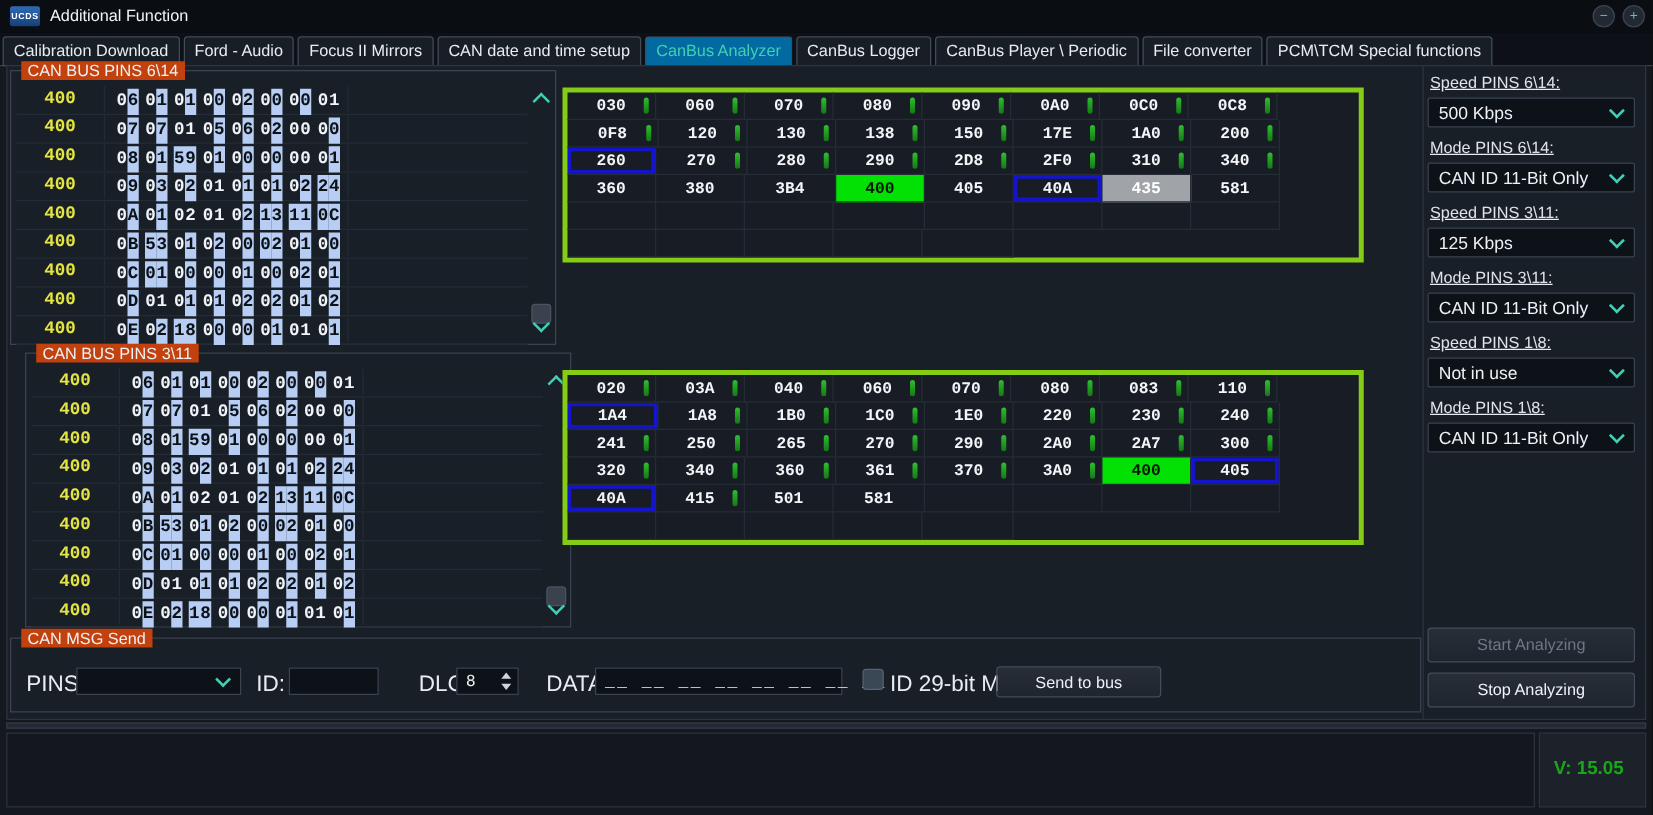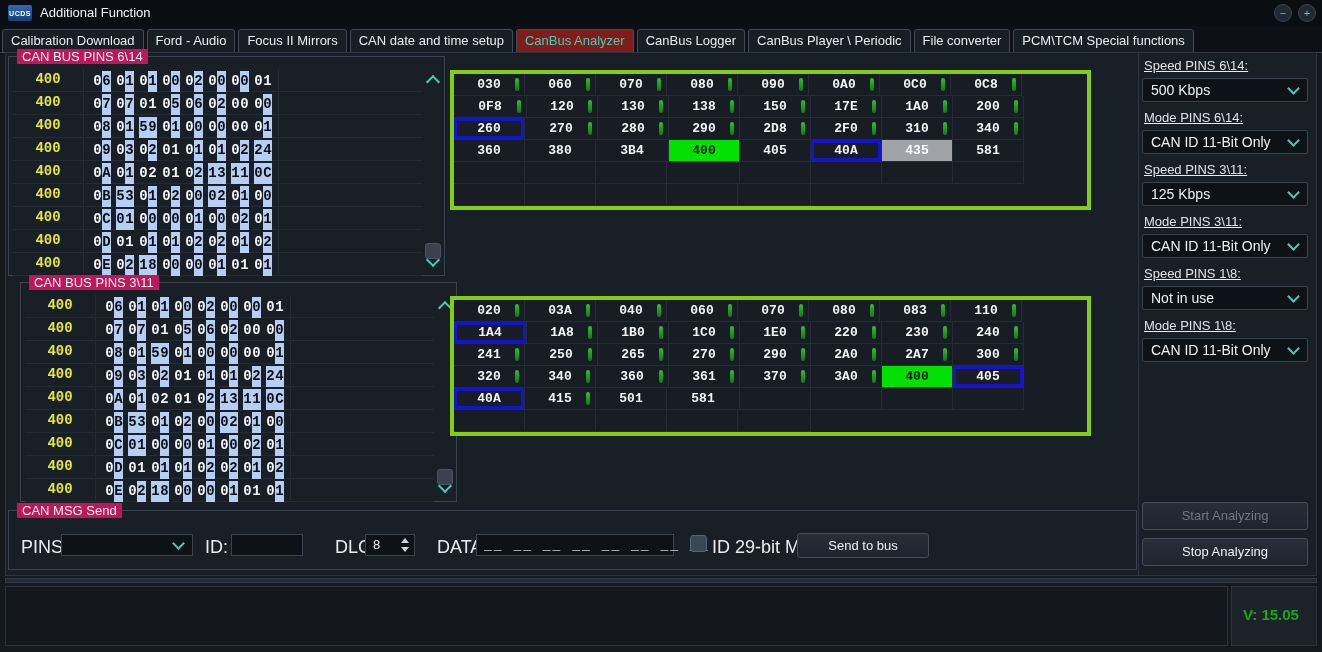--- a/index.html
+++ b/index.html
@@ -10,26 +10,26 @@
   #logo{position:absolute;left:8px;top:5px;width:24px;height:16px;border-radius:2px;
         background:linear-gradient(#2e6cb5,#173f78);color:#fff;font-size:7px;font-weight:bold;
         display:flex;align-items:center;justify-content:center;letter-spacing:.5px;}
   #wtitle{position:absolute;left:40px;top:5px;font-size:13px;color:#f2f5fa;}
   .winbtn{position:absolute;top:4px;width:18px;height:18px;border-radius:50%;background:#222933;
         border:1px solid #3a4350;color:#3fd0b5;font-size:11px;line-height:16px;text-align:center;box-sizing:border-box;}
   
   #tabbar{position:absolute;left:0;top:26px;width:100%;height:26px;background:#0d1117;border-bottom:1px solid #39414f;}
   .tab{display:inline-block;margin:3px 1px 0 2px;padding:3px 8px 4px 8px;font-size:13px;color:#e8ecf2;
        background:#181e26;border:1px solid #434b59;border-radius:3px 3px 0 0;vertical-align:top;}
-  .tab.active{color:#3fd0b5;background:#7f1d1d;border-bottom-color:#11161d;}
+  .tab.active{color:#3fd0b5;background:#0369a1;border-bottom-color:#11161d;}
   
   #main{position:absolute;left:5px;top:52px;width:1312px;height:524px;background:#191f27;border:1px solid #2c3440;box-sizing:border-box;}
   #vsep{position:absolute;left:1138px;top:52px;width:1px;height:524px;background:#2c3440;}
   .panel{position:absolute;border:1px solid #3b4351;box-sizing:border-box;}
-  .legend{position:absolute;top:-8px;left:8px;background:#be185d;padding:0 5px;font-size:13px;color:#eef1f6;}
+  .legend{position:absolute;top:-8px;left:8px;background:#c2410c;padding:0 5px;font-size:13px;color:#eef1f6;}
   
   .rowsbox{position:absolute;left:4px;top:12px;right:22px;bottom:4px;}
   .hexrow{position:relative;height:22px;border-bottom:1px solid #252b34;}
   .rowid{position:absolute;left:0;top:0;width:70px;height:21px;line-height:21px;text-align:center;
          color:#e3e542;font-family:"Liberation Mono",monospace;font-weight:bold;font-size:14px;border-right:1px solid #252b34;}
   .byteswrap{position:absolute;left:74px;top:0;width:192px;height:21px;line-height:21px;border-right:1px solid #252b34;padding-left:6px;box-sizing:border-box;}
   .byte{display:inline-block;margin-right:5px;font-family:"Liberation Mono",monospace;font-weight:bold;font-size:14px;color:#f1f4f8;}
   .ch{display:inline-block;width:9px;text-align:center;}
   .ch.hl{background:#b7cdf4;color:#0c1116;}
   

